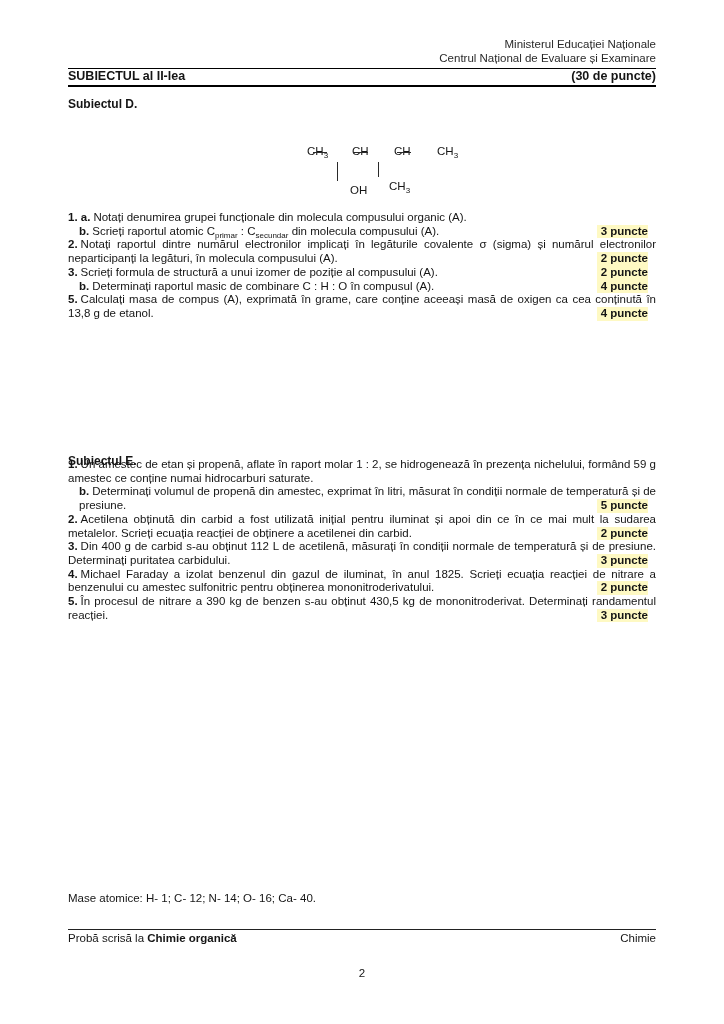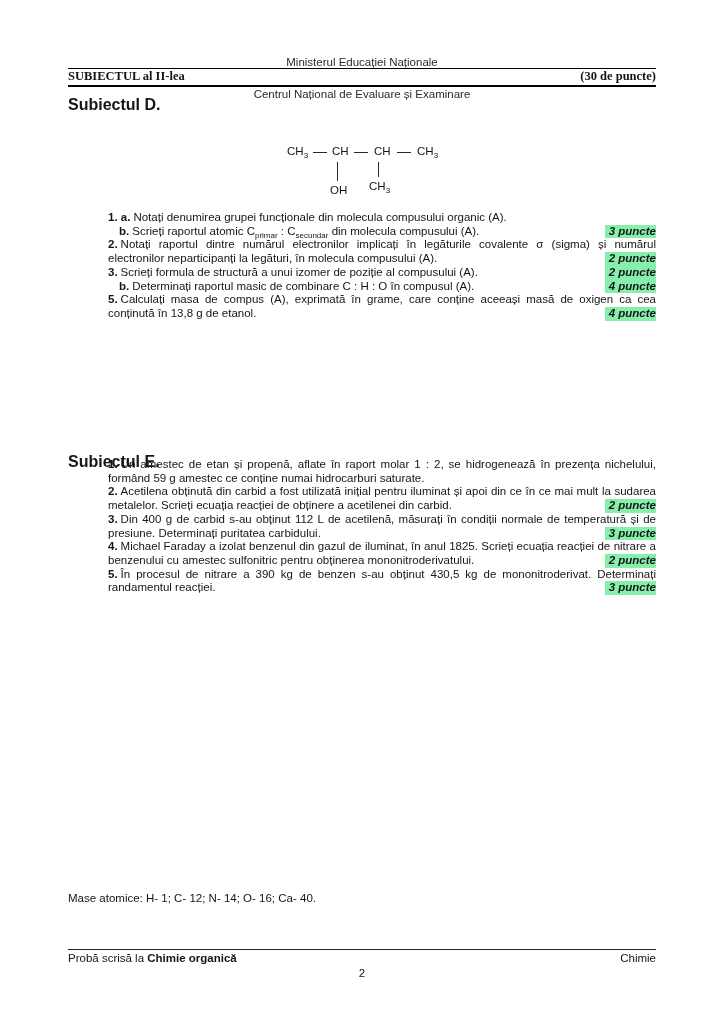--- a/index.html
+++ b/index.html
@@ -10,55 +10,53 @@
     color: #151515;
     font-size: 11.5px;
     line-height: 13.7px;
     position: relative;
     overflow: hidden;
   }
   .abs { position: absolute; }
   .content-x { left: 68px; width: 588px; }
 
   
-  .ministry { text-align: center; color: #2a2a2a; margin-top: 18px; }
+  .ministry { text-align: right; color: #2a2a2a; }
   .subject-bar {
     border-top: 1.5px solid #000;
     border-bottom: 2px solid #000;
     display: flex;
     justify-content: space-between;
     align-items: flex-end;
     padding: 1px 0 1px 0;
     font-weight: bold;
     font-size: 12.5px;
-    font-family: Liberation Serif, serif;
   }
 
-  .sec-title { font-weight: bold; font-size: 16px; }
+  .sec-title { font-weight: bold; font-size: 12px; }
 
   
-  .items p { position: relative; margin-left: 40px; }
+  .items p { position: relative; }
   .justify { text-align: justify; }
   .num { font-weight: bold; margin-right: 3px; }
   .pts {
     position: absolute;
-    right: 0;
+    right: 8px;
     bottom: 0;
     font-weight: bold;
-    font-style: italic;
-    background: #86efac;
+    background: #fef9c3;
     padding-left: 4px;
   }
   .indent { padding-left: 11px; }
   sub { font-size: 8px; line-height: 0; }
   sup { font-size: 8px; line-height: 0; }
 
   
   .structure { position: absolute; left: 287px; top: 145px; width: 165px; height: 55px; font-size: 11.5px; }
-  .structure .lbl { position: absolute; white-space: nowrap; }
+  .structure .lbl { position: absolute; white-space: nowrap; margin-left: 20px; }
   .hbond { position: absolute; top: 7px; width: 14px; height: 1.2px; background: #2a2a2a; }
   .vbond { position: absolute; width: 1.2px; background: #2a2a2a; }
 
   
   .footer-row {
     border-top: 1.5px solid #222;
     padding-top: 2px;
     display: flex;
     justify-content: space-between;
   }
@@ -102,27 +100,28 @@
   <p class="justify"><span class="num">2.</span><span>Notați raportul dintre numărul electronilor implicați în legăturile covalente σ (sigma) și numărul electronilor neparticipanți la legături, în molecula compusului (A).</span><span class="pts">2 puncte</span></p>
   <p><span class="num">3.</span><span>Scrieți formula de structură a unui izomer de poziție al compusului (A).</span><span class="pts">2 puncte</span></p>
   <p class="indent"><span class="num">b.</span><span>Determinați raportul masic de combinare C : H : O în compusul (A).</span><span class="pts">4 puncte</span></p>
   <p class="justify"><span class="num">5.</span><span>Calculați masa de compus (A), exprimată în grame, care conține aceeași masă de oxigen ca cea conținută în 13,8 g de etanol.</span><span class="pts">4 puncte</span></p>
 </div>
 
 <div class="abs content-x sec-title" style="top:455px">Subiectul E.</div>
 
 <div class="abs content-x items" style="top:458px">
   <p class="justify"><span class="num">1.</span><span>Un amestec de etan și propenă, aflate în raport molar 1 : 2, se hidrogenează în prezența nichelului, formând 59 g amestec ce conține numai hidrocarburi saturate.</span></p>
+  <p class="indent justify"><span class="num">b.</span><span>Determinați volumul de propenă din amestec, exprimat în litri, măsurat în condiții normale de temperatură și de presiune.</span><span class="pts">5 puncte</span></p>
   <p class="justify"><span class="num">2.</span><span>Acetilena obținută din carbid a fost utilizată inițial pentru iluminat și apoi din ce în ce mai mult la sudarea metalelor. Scrieți ecuația reacției de obținere a acetilenei din carbid.</span><span class="pts">2 puncte</span></p>
   <p class="justify"><span class="num">3.</span><span>Din 400 g de carbid s-au obținut 112 L de acetilenă, măsurați în condiții normale de temperatură și de presiune. Determinați puritatea carbidului.</span><span class="pts">3 puncte</span></p>
   <p class="justify"><span class="num">4.</span><span>Michael Faraday a izolat benzenul din gazul de iluminat, în anul 1825. Scrieți ecuația reacției de nitrare a benzenului cu amestec sulfonitric pentru obținerea mononitroderivatului.</span><span class="pts">2 puncte</span></p>
   <p class="justify"><span class="num">5.</span><span>În procesul de nitrare a 390 kg de benzen s-au obținut 430,5 kg de mononitroderivat. Determinați randamentul reacției.</span><span class="pts">3 puncte</span></p>
 </div>
 
 <div class="abs content-x" style="top:892px">
   <div>Mase atomice: H- 1; C- 12; N- 14; O- 16; Ca- 40.</div>
 </div>
 
-<div class="abs content-x footer-row" style="top:949px">
+<div class="abs content-x footer-row" style="top:929px">
   <span><span>Probă scrisă la </span><b class="inlinebold">Chimie organică</b></span>
   <span>Chimie</span>
 </div>
 <div class="abs content-x page-num" style="top:967px">2</div>
 
 </body></html>

